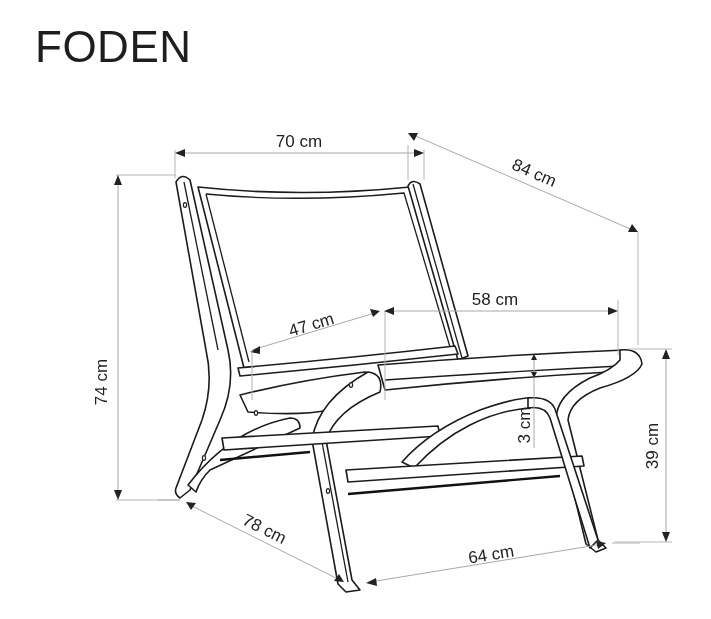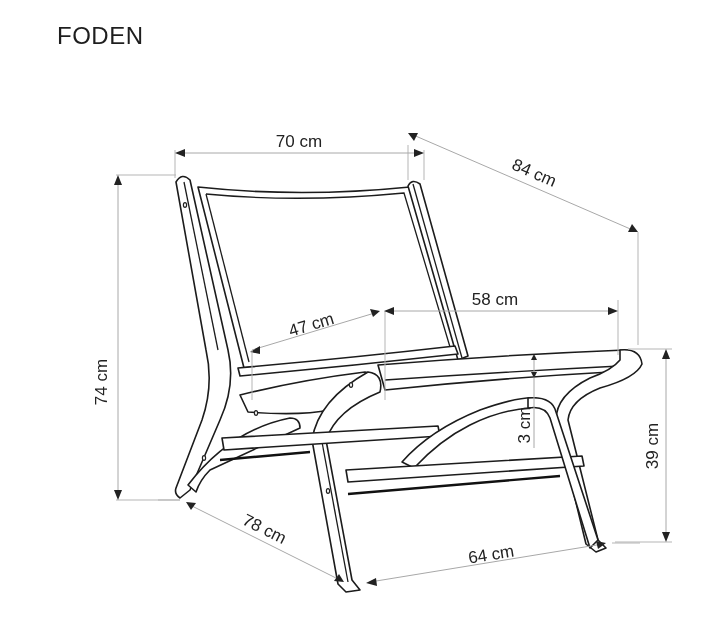--- a/index.html
+++ b/index.html
@@ -1,17 +1,17 @@
 <!DOCTYPE html>
 <html><head>
 <meta charset="utf-8">
 <style>
   html, body { margin: 0; padding: 0; background: #ffffff; }
   body { width: 711px; height: 619px; position: relative; overflow: hidden; font-family: "Liberation Sans", sans-serif; }
-  .title { position: absolute; left: 35px; top: 22px; font-size: 24px; color: #1e1e1e; letter-spacing: 0.5px; font-weight: normal; margin-left: 22px; }
+  .title { position: absolute; left: 35px; top: 22px; font-size: 44px; color: #1e1e1e; letter-spacing: 0.5px; font-weight: normal; }
   svg { position: absolute; left: 0; top: 0; }
   .dim { stroke: #a8a8a8; stroke-width: 1; fill: none; }
   .ext { stroke: #b5b5b5; stroke-width: 1; fill: none; }
   .arrow { fill: #222; }
   .frame { stroke: #1c1c1c; stroke-width: 1.6; fill: #fff; stroke-linejoin: round; }
   .fline { stroke: #1c1c1c; stroke-width: 1.3; fill: none; }
   .thick { stroke: #111; stroke-width: 2.4; fill: none; }
   .hole { fill: #fff; stroke: #222; stroke-width: 1.2; }
   .lbl { font-family: "Liberation Sans", sans-serif; font-size: 17px; fill: #222; }
 </style>

